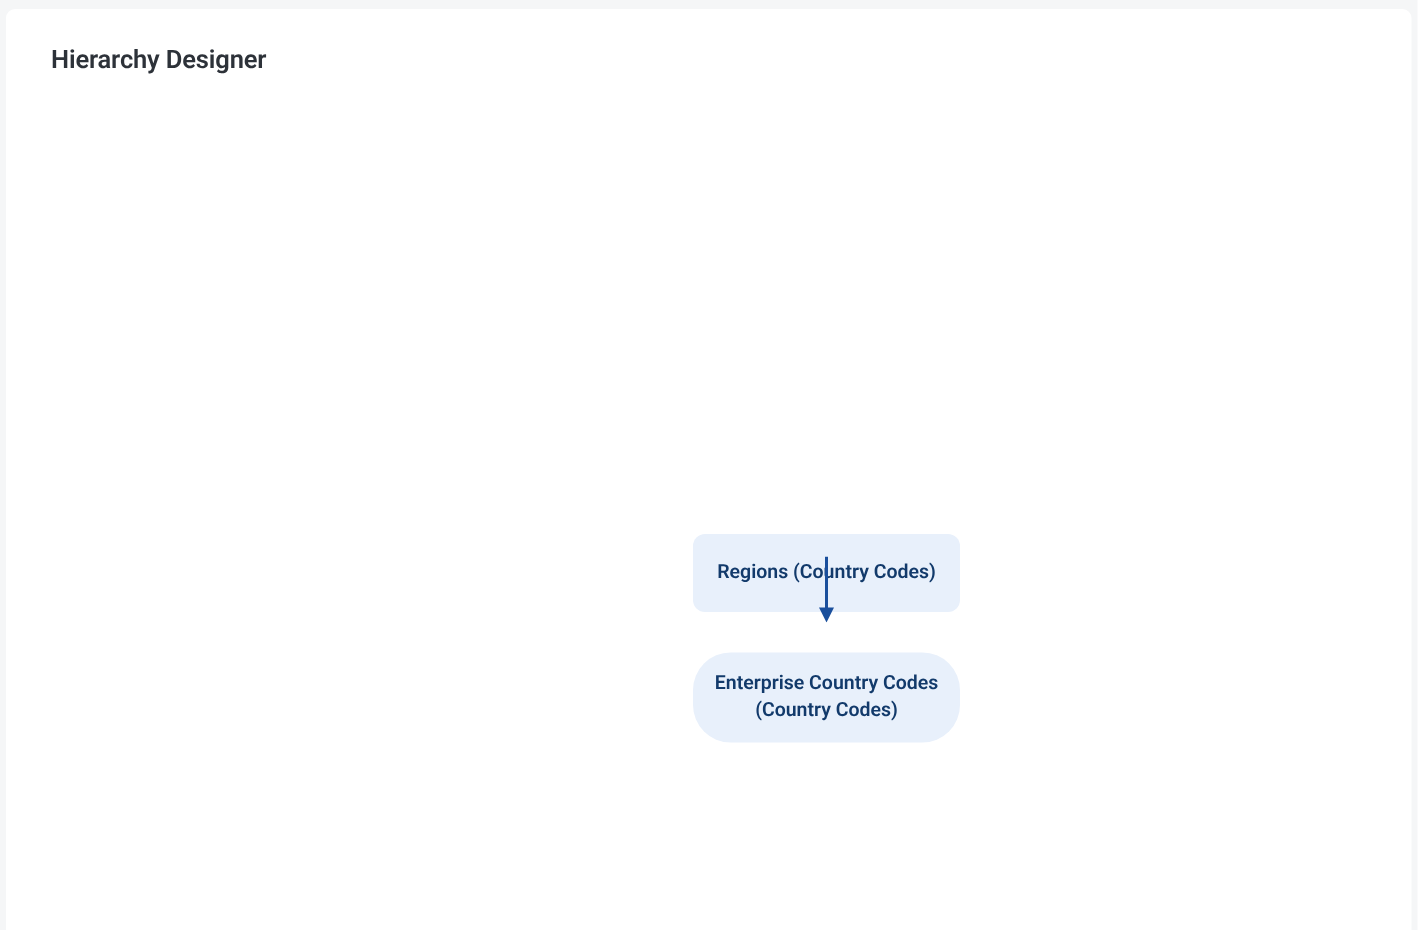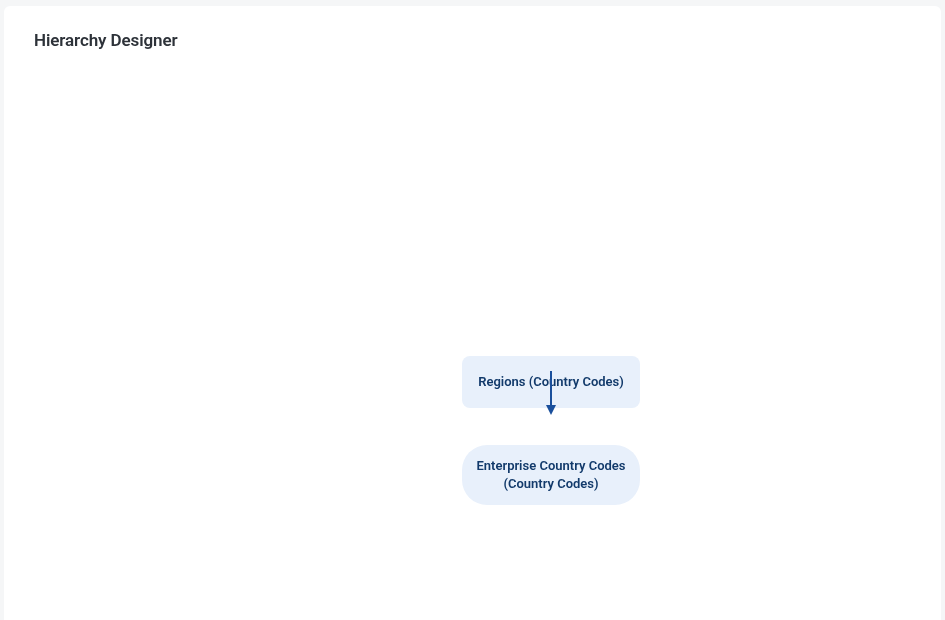--- a/index.html
+++ b/index.html
@@ -75,19 +75,19 @@
 
       <div class="node" style="left:458px; top:311px;">
         <span>Regions (Country Codes)</span>
       </div>
 
       <svg class="arrow" style="left:540px; top:365px;" width="14" height="44">
         <line x1="7" y1="0" x2="7" y2="36" stroke="#1a4f9c" stroke-width="2"></line>
         <polygon points="7,44 2,34 12,34" fill="#1a4f9c"></polygon>
       </svg>
 
-      <div class="node" style="left:458px; top:400px;border-radius:25px;">
+      <div class="node" style="left:458px; top:390px;border-radius:25px;">
         <span>Enterprise Country Codes (Country Codes)</span>
       </div>
 
     </div>
   </div>
 </div>
 
 </body></html>

